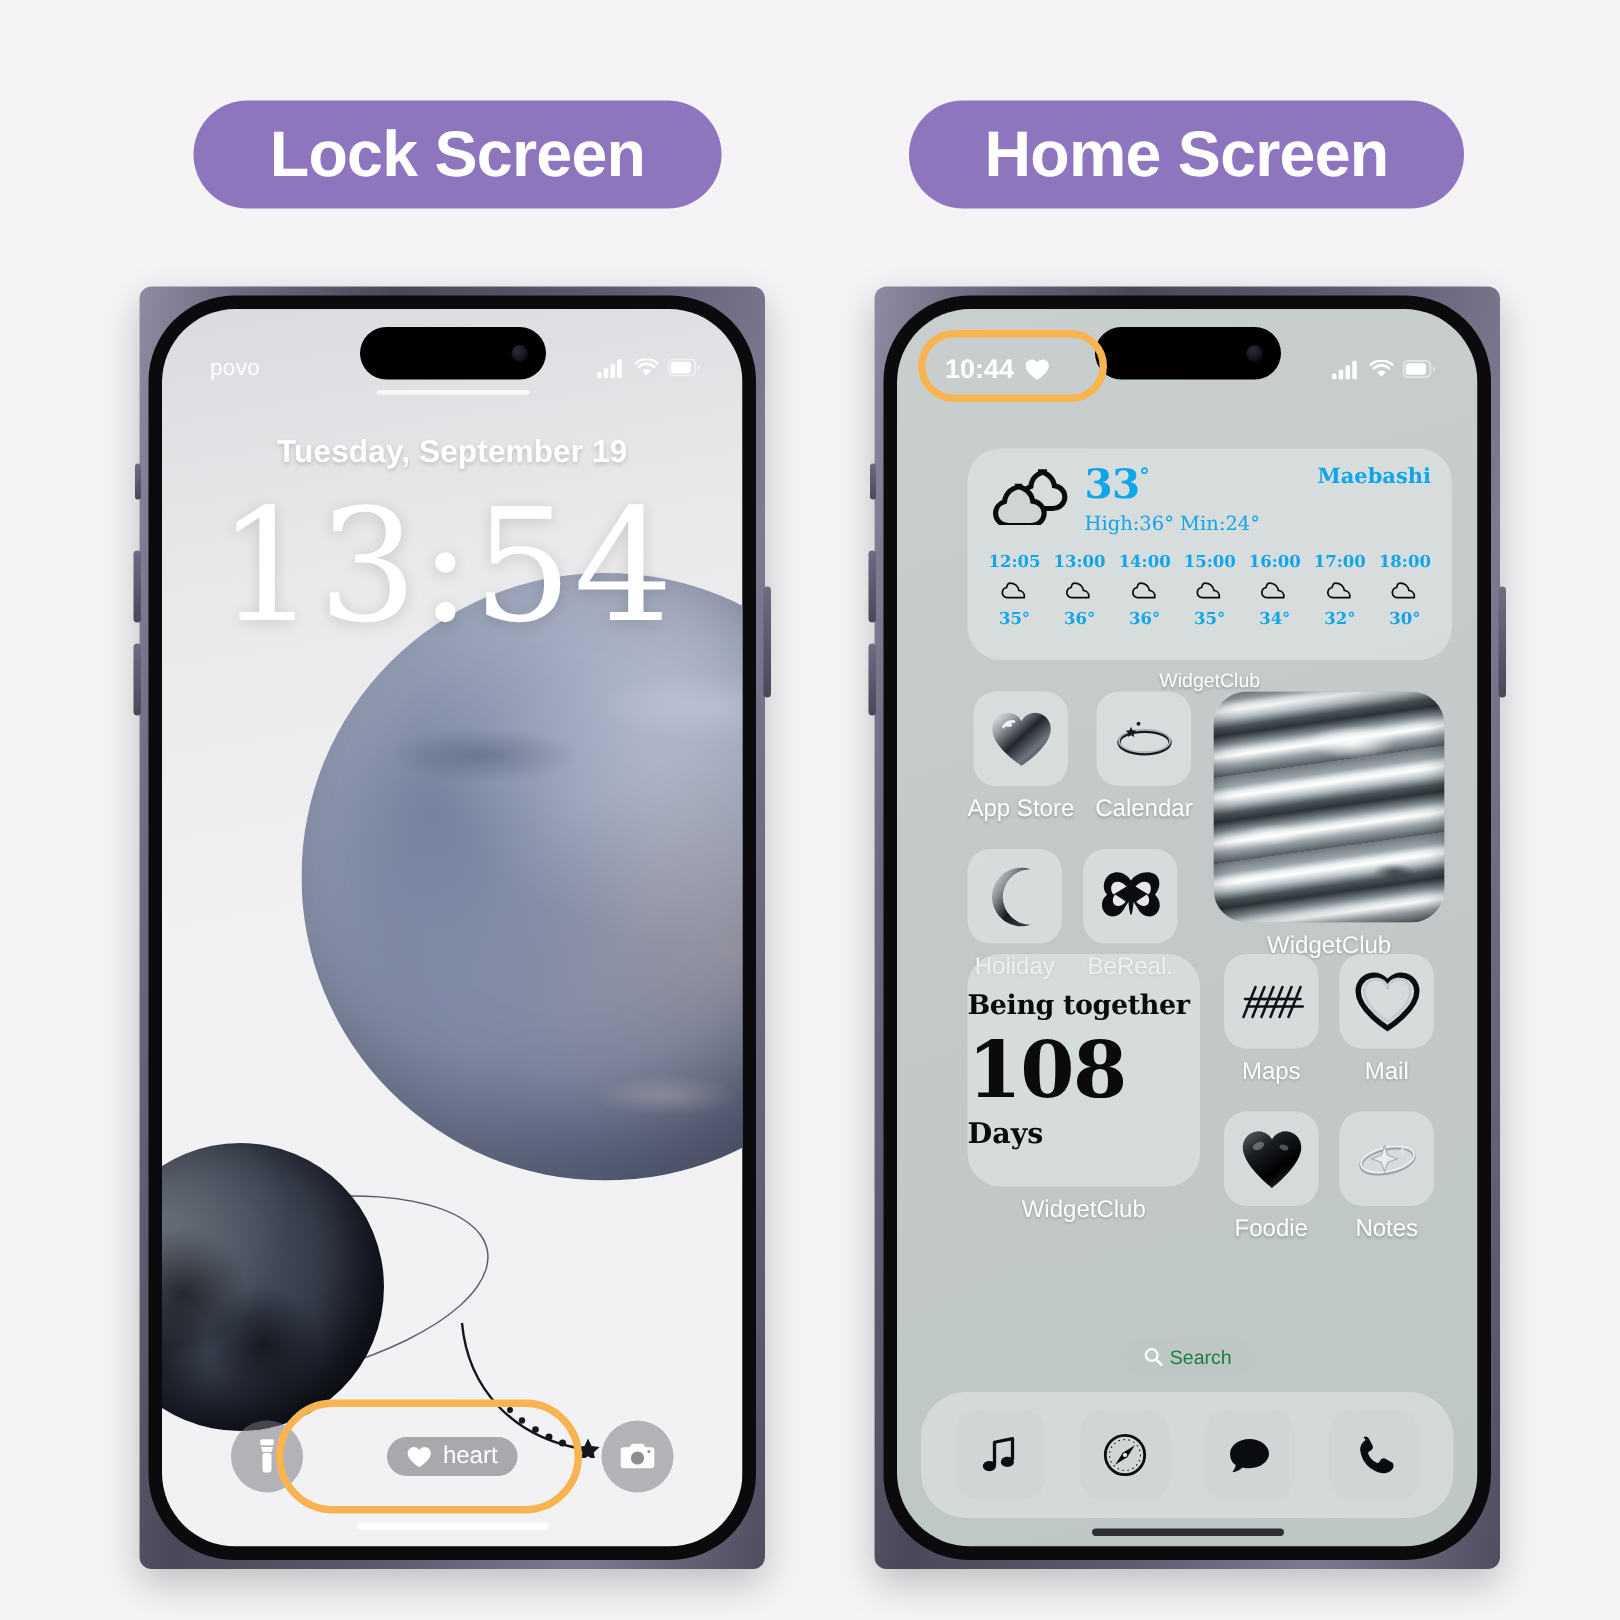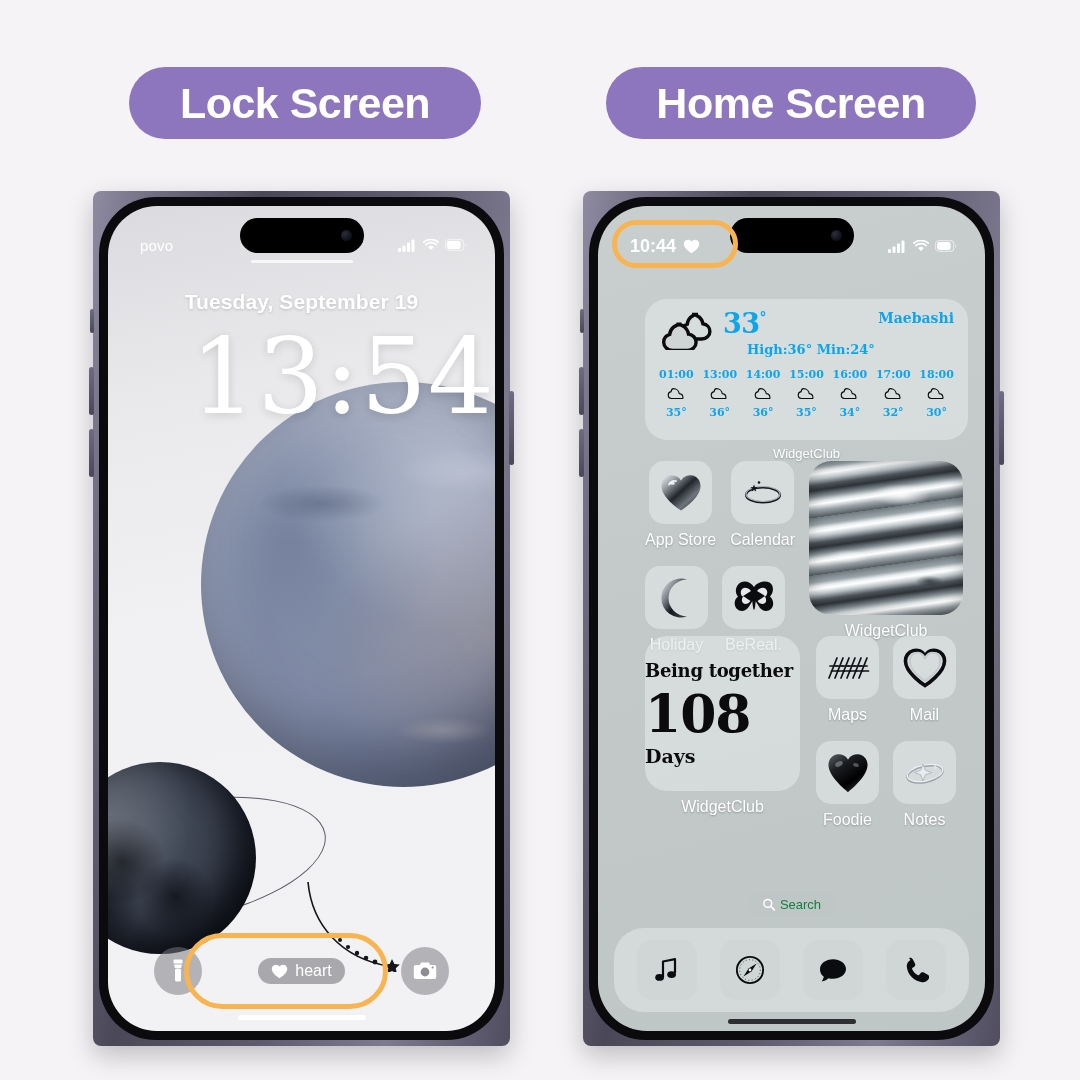--- a/index.html
+++ b/index.html
@@ -125,25 +125,26 @@
     background:radial-gradient(circle at 35% 35%, #2b2f3c, #0d0f16 70%); }
   .torch-line{ position:absolute; top:54px; left:50%; transform:translateX(-50%);
     width:102px; height:3px; background:rgba(255,255,255,.75); border-radius:2px; }
 
   .lock-date{
     position:absolute; top:84px; left:0; right:0; text-align:center;
     font-size:21px; color:#FFFFFF; font-weight:600; letter-spacing:.1px;
     text-shadow:0 1px 3px rgba(0,0,0,.18);
   }
   .lock-time{
-    position:absolute; top:106px; left:0; right:0; text-align:right;
+    position:absolute; top:106px; left:0; right:0; text-align:left;
     font-family:"DejaVu Serif", serif;
     font-size:104px; line-height:1.25; color:#FFFFFF; font-weight:400;
     letter-spacing:1px;
     text-shadow:0 2px 10px rgba(0,0,0,.14);
+    padding-left:37px;
   }
 
   .lock-bottom{
     position:absolute; bottom:36px; left:0; right:0;
     display:flex; align-items:center; justify-content:center; gap:56px;
   }
   .circ-btn{
     width:48px; height:48px; border-radius:50%;
     background:rgba(120,120,128,.52);
     display:flex; align-items:center; justify-content:center;
@@ -180,21 +181,21 @@
     border-radius:22px;
     background:rgba(222,226,226,.72);
     padding:11px 14px 9px;
     color:#0ea5e9;
     font-family:"DejaVu Serif", serif;
   }
   .w-top{ display:flex; align-items:flex-start; }
   .w-now{ margin-left:8px; }
   .w-temp{ font-size:27px; font-weight:700; line-height:1; letter-spacing:-.5px;}
   .w-temp sup{ font-size:14px; }
-  .w-hl{ font-size:13px; font-weight:700; margin-top:5px;margin-left:24px; }
+  .w-hl{ font-size:13px; font-weight:400; margin-top:5px; }
   .w-city{ margin-left:auto; font-size:14px; font-weight:700; }
   .w-hours{ display:flex; justify-content:space-between; margin-top:11px; }
   .w-col{ display:flex; flex-direction:column; align-items:center; gap:6px; }
   .w-hr{ font-size:11px; font-weight:700; }
   .w-ct{ font-size:11px; font-weight:700; }
 
   .wlabel{ text-align:center; color:#FFFFFF; font-size:13px; font-family:"Liberation Sans",sans-serif;
     text-shadow:0 1px 2px rgba(0,0,0,.25); }
 
   .icon-tile{
@@ -409,21 +410,21 @@
           <div class="w-now">
             <div class="w-temp">
               <span>33</span><sup>°</sup>
             </div>
             <div class="w-hl">High:36° Min:24°</div>
           </div>
           <div class="w-city">Maebashi</div>
         </div>
         <div class="w-hours">
           <div class="w-col">
-            <span class="w-hr">01:00</span>
+            <span class="w-hr">12:05</span>
             <svg width="19" height="13" viewBox="0 0 24 17">
                 <path d="M8 2.2c3.9 0 7.1 2.8 7.6 6.4 2.7.3 4.8 2.5 4.8 5.1 0 .5-.1.9-.2 1.3H5.4C3.1 15 1.2 13 1.2 10.6c0-2.2 1.6-4.1 3.7-4.5C5.3 3.9 6.4 2.2 8 2.2z" fill="none" stroke="#0b0b0d" stroke-width="1.5"></path>
               </svg>
             <span class="w-ct">35°</span>
           </div>
           <div class="w-col">
             <span class="w-hr">13:00</span>
             <svg width="19" height="13" viewBox="0 0 24 17">
                 <path d="M8 2.2c3.9 0 7.1 2.8 7.6 6.4 2.7.3 4.8 2.5 4.8 5.1 0 .5-.1.9-.2 1.3H5.4C3.1 15 1.2 13 1.2 10.6c0-2.2 1.6-4.1 3.7-4.5C5.3 3.9 6.4 2.2 8 2.2z" fill="none" stroke="#0b0b0d" stroke-width="1.5"></path>
               </svg>

